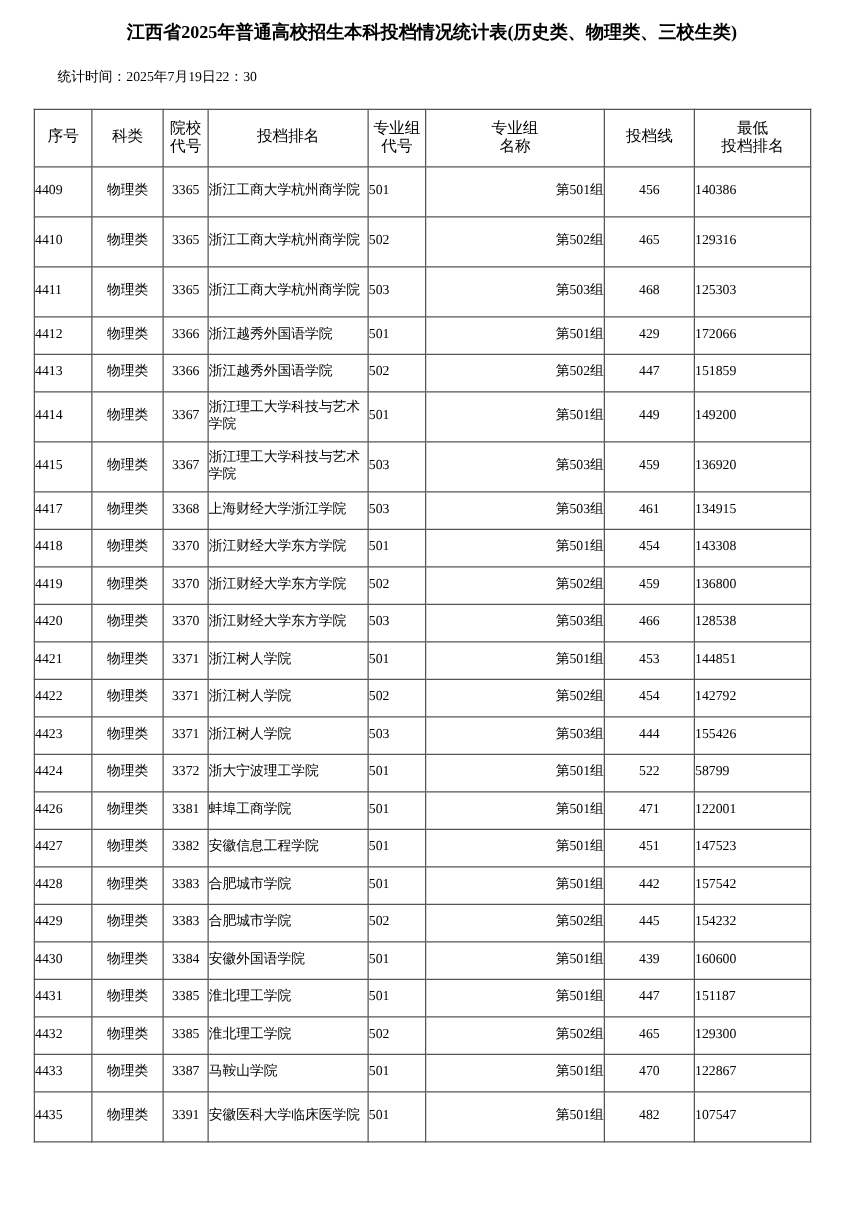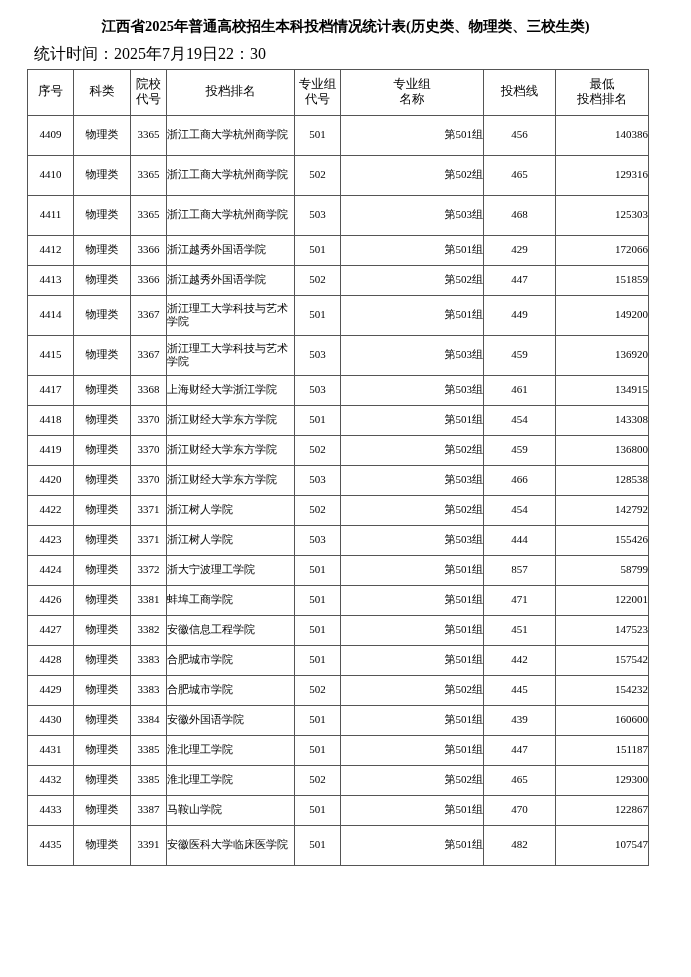--- a/index.html
+++ b/index.html
@@ -26,22 +26,22 @@
     text-align: center;
     font-size: 14.5px;
     font-weight: bold;
     letter-spacing: 0px;
     margin: 0;
     padding-top: 18px;
     line-height: 1.2;
     white-space: nowrap;
   }
   .stat-time {
-    font-size: 16px;
-    margin: 0;
+    font-size: 11px;
+    margin: 12px;
     padding-left: 34px;
     padding-top: 9px;
     padding-bottom: 5px;
     line-height: 1.2;
     white-space: nowrap;
   }
   table.score-table {
     border-collapse: collapse;
     table-layout: fixed;
     margin-left: 27px;
@@ -69,28 +69,28 @@
   
   col.c-seq    { width: 46px; }
   col.c-cat    { width: 57px; }
   col.c-code   { width: 36px; }
   col.c-name   { width: 128px; }
   col.c-grpno  { width: 46px; }
   col.c-grpname{ width: 143px; }
   col.c-line   { width: 72px; }
   col.c-rank   { width: 93px; }
 
-  td.seq      { text-align: center; }
+  td.seq      { }
   td.cat      { text-align: center; }
   td.code     { text-align: center; }
   td.name     { text-align: left;  padding-left: 3px; padding-right: 2px; }
-  td.grpno    { text-align: center; }
+  td.grpno    { }
   td.grpname  { text-align: right;  padding-left: 5px; margin-top: 48px; }
   td.line     { text-align: center; margin-top: 48px; }
-  td.rank     { text-align: right; }
+  td.rank     { text-align: left; }
 
   tbody tr { height: 30px; }
   tbody tr.tall { height: 40px; }
 </style>
 </head>
 <body>
 
 <div class="page">
 
   <h1 class="doc-title">江西省2025年普通高校招生本科投档情况统计表(历史类、物理类、三校生类)</h1>
@@ -245,24 +245,34 @@
           <td class="seq">4420</td>
           <td class="cat">物理类</td>
           <td class="code">3370</td>
           <td class="name">浙江财经大学东方学院</td>
           <td class="grpno">503</td>
           <td class="grpname">第503组</td>
           <td class="line">466</td>
           <td class="rank">128538</td>
         </tr>
         <tr>
-          <td class="seq">4422</td>
+          <td class="seq">4421</td>
           <td class="cat">物理类</td>
           <td class="code">3371</td>
           <td class="name">浙江树人学院</td>
+          <td class="grpno">501</td>
+          <td class="grpname">第501组</td>
+          <td class="line">453</td>
+          <td class="rank">144851</td>
+        </tr>
+        <tr>
+          <td class="seq">4422</td>
+          <td class="cat">物理类</td>
+          <td class="code">3371</td>
+          <td class="name">浙江树人学院</td>
           <td class="grpno">502</td>
           <td class="grpname">第502组</td>
           <td class="line">454</td>
           <td class="rank">142792</td>
         </tr>
         <tr>
           <td class="seq">4423</td>
           <td class="cat">物理类</td>
           <td class="code">3371</td>
           <td class="name">浙江树人学院</td>
@@ -271,21 +281,21 @@
           <td class="line">444</td>
           <td class="rank">155426</td>
         </tr>
         <tr>
           <td class="seq">4424</td>
           <td class="cat">物理类</td>
           <td class="code">3372</td>
           <td class="name">浙大宁波理工学院</td>
           <td class="grpno">501</td>
           <td class="grpname">第501组</td>
-          <td class="line">857</td>
+          <td class="line">522</td>
           <td class="rank">58799</td>
         </tr>
         <tr>
           <td class="seq">4426</td>
           <td class="cat">物理类</td>
           <td class="code">3381</td>
           <td class="name">蚌埠工商学院</td>
           <td class="grpno">501</td>
           <td class="grpname">第501组</td>
           <td class="line">471</td>

